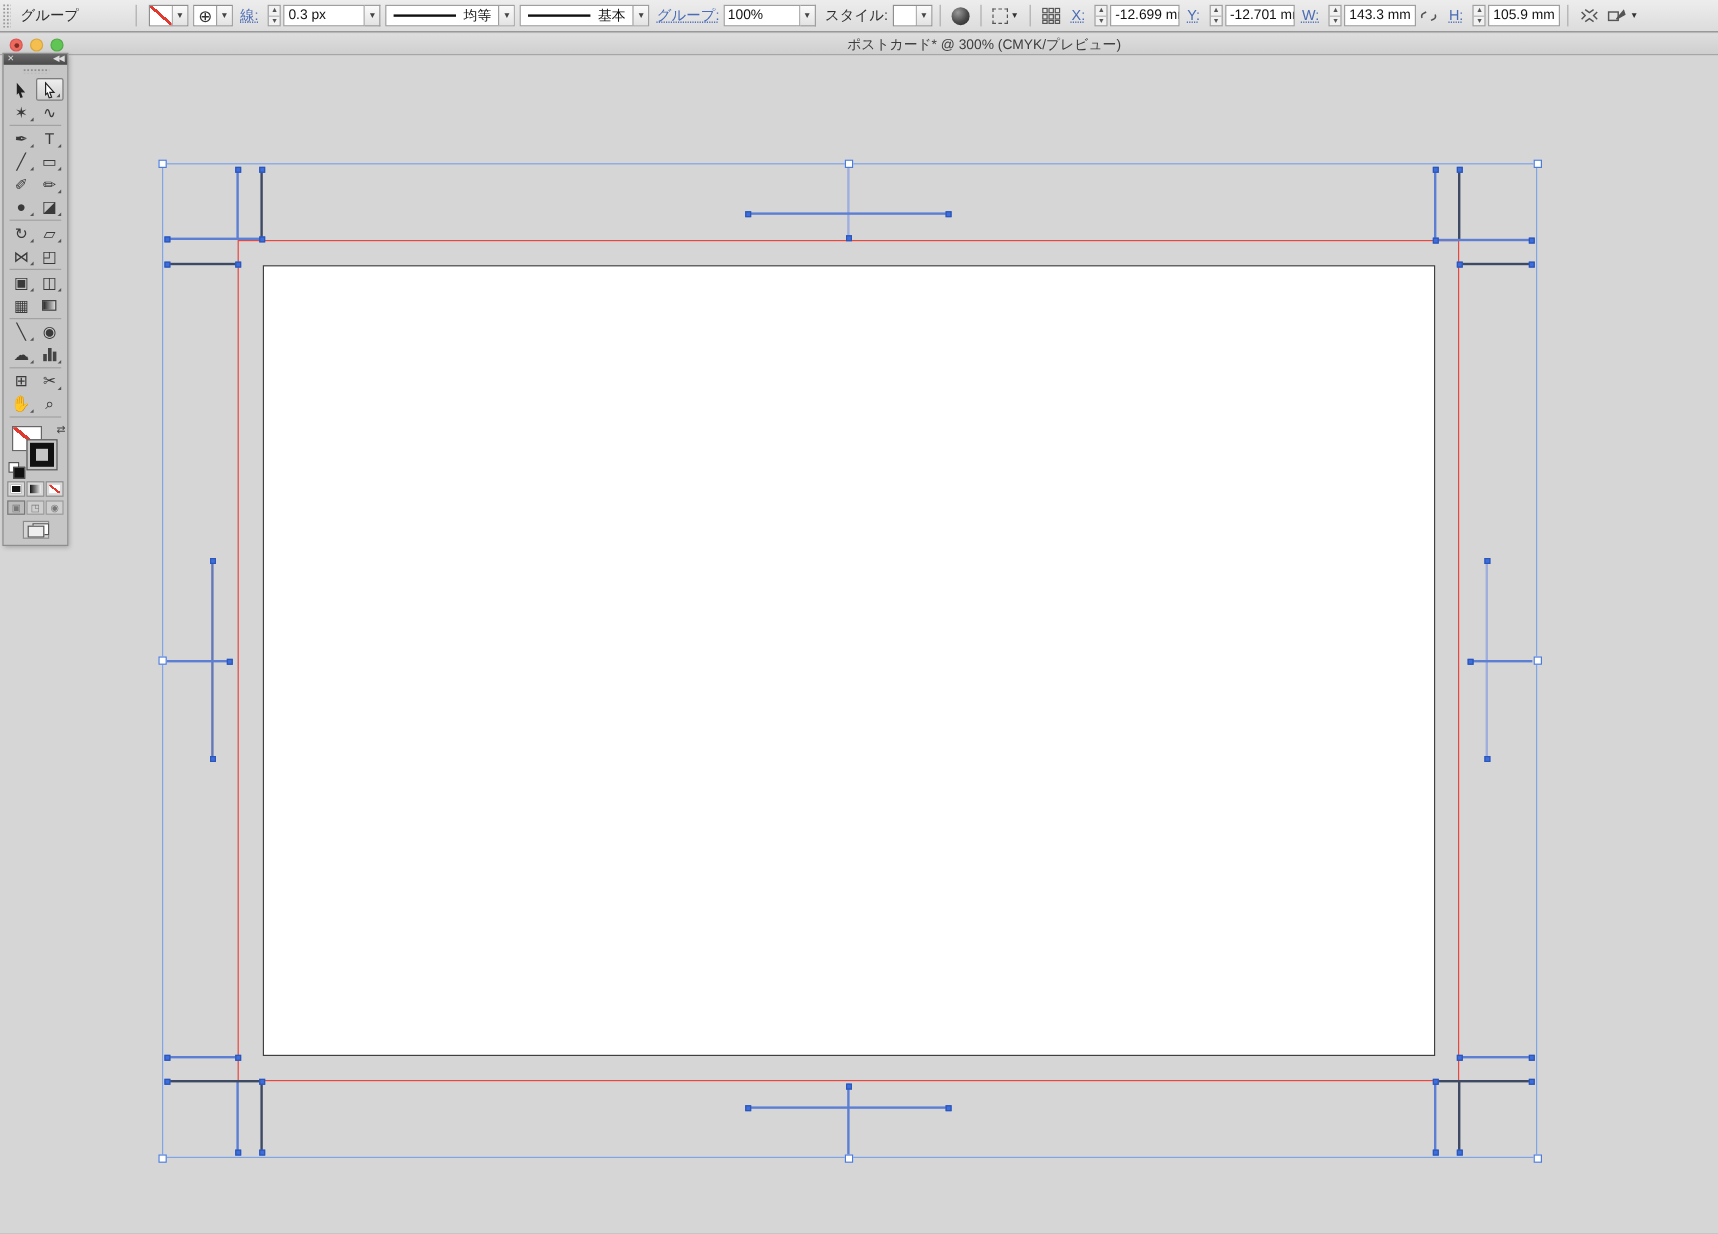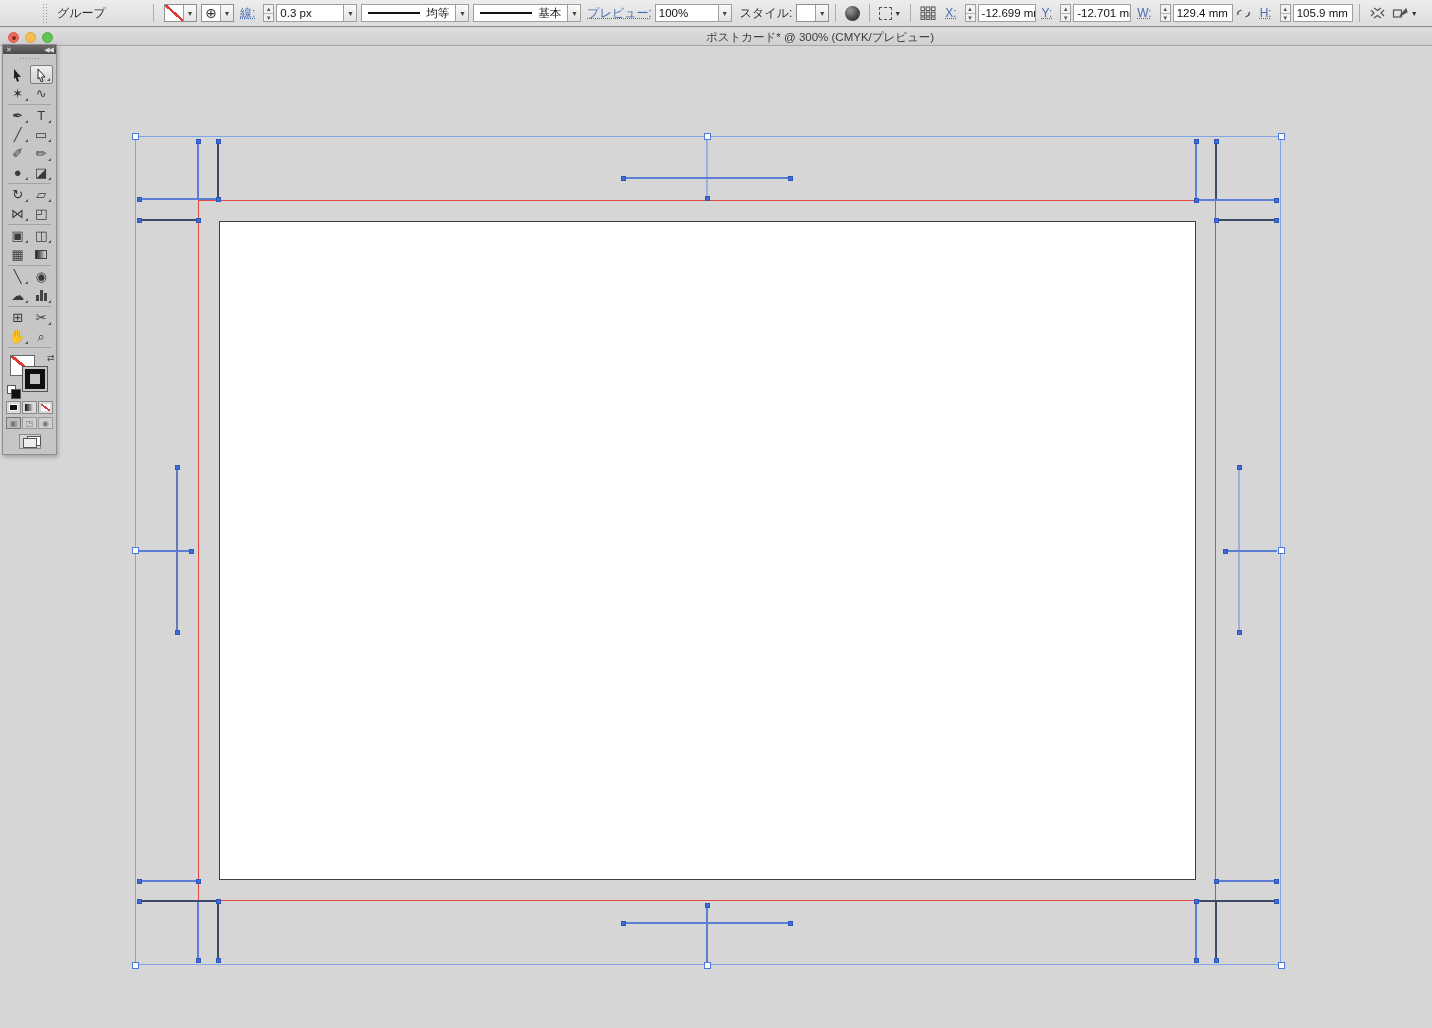--- a/index.html
+++ b/index.html
@@ -8,21 +8,21 @@
   #app {
     position:relative; width:1432px; height:1028px; overflow:hidden;
     background:#d6d6d6; font-size:12px; color:#333;
   }
 
   
   .cbar {
     position:absolute; left:0; top:0; width:1432px; height:27px;
     background:linear-gradient(#ededed,#dcdcdc);
     border-bottom:1px solid #8a8a8a;
-    display:flex; align-items:center; z-index:50; font-size:12px; color:#2e2e2e;padding-left:40px;
+    display:flex; align-items:center; z-index:50; font-size:12px; color:#2e2e2e;
   }
   .cbar .grip { width:7px; height:20px; margin-left:2px;
     background-image:radial-gradient(#9a9a9a 30%, transparent 32%);
     background-size:3px 3px; }
   .cbar .sep { width:1px; height:18px; background:#adadad; margin:0 6px; }
   .cbar .lbl { margin:0 4px; white-space:nowrap; }
   .cbar .linklbl { color:#4a6bb5; text-decoration:underline; text-decoration-style:dotted; margin:0 3px 0 6px; white-space:nowrap; cursor:pointer; }
   .swatchbtn { display:flex; align-items:stretch; border:1px solid #8f8f8f; background:#fff; height:18px; margin-left:4px; }
   .swatchbtn .well { width:18px; height:16px; position:relative; background:#fff; }
   .swatchbtn .dd, .combo .dd, .fieldgrp .dd {
@@ -157,21 +157,21 @@
     </div>
 
     <div class="combo">
       <span class="preview">
         <span class="strokeline"></span>
         <span class="cname">基本</span>
       </span>
       <span class="dd">▼</span>
     </div>
 
-    <span class="linklbl">プレビュー:</span>
+    <span class="linklbl">グループ:</span>
     <div class="fieldgrp">
       <span class="field" style="width:64px;">100%</span>
       <span class="dd" style="border:1px solid #9f9f9f;border-left:none;">▼</span>
     </div>
 
     <span class="lbl" style="margin-left:8px;">スタイル:</span>
     <div class="swatchbtn" style="margin-left:0;">
       <span class="well"></span>
       <span class="dd">▼</span>
     </div>
@@ -214,21 +214,21 @@
         <b>▲</b>
         <b>▼</b>
       </span>
     <span class="field" style="width:58px;margin-left:2px;">-12.701 mm</span>
 
     <span class="linklbl">W:</span>
     <span class="stepper">
         <b>▲</b>
         <b>▼</b>
       </span>
-    <span class="field" style="width:60px;margin-left:2px;">129.4 mm</span>
+    <span class="field" style="width:60px;margin-left:2px;">143.3 mm</span>
 
     <span class="minibtn">
       <svg width="15" height="13" viewBox="0 0 15 13">
         <g fill="none" stroke="#555" stroke-width="1.3">
           <path d="M2 8 Q1 5 3.5 4 L5.5 3"></path>
             <path d="M13 5 Q14 8 11.5 9 L9.5 10"></path>
         </g>
       </svg>
     </span>
 

